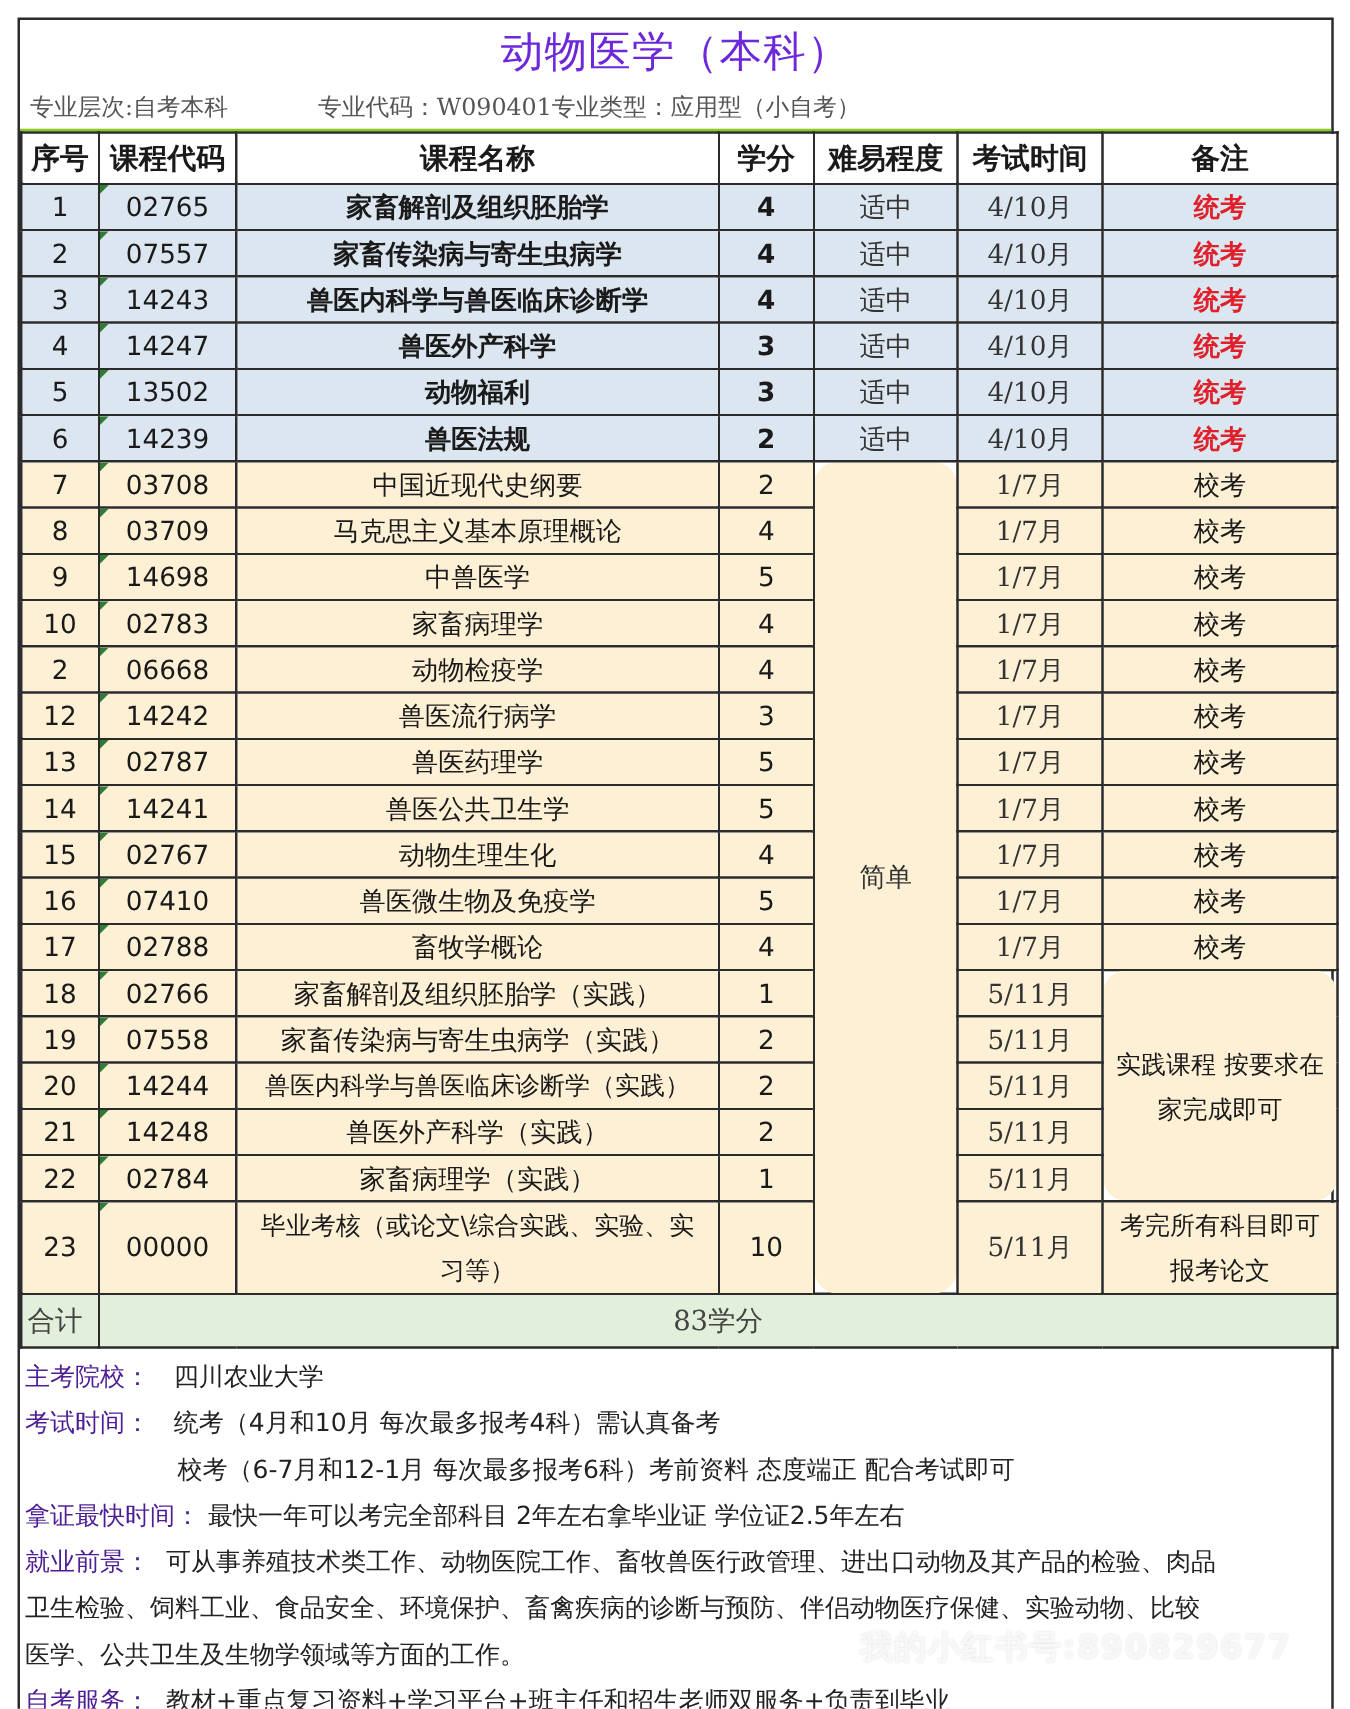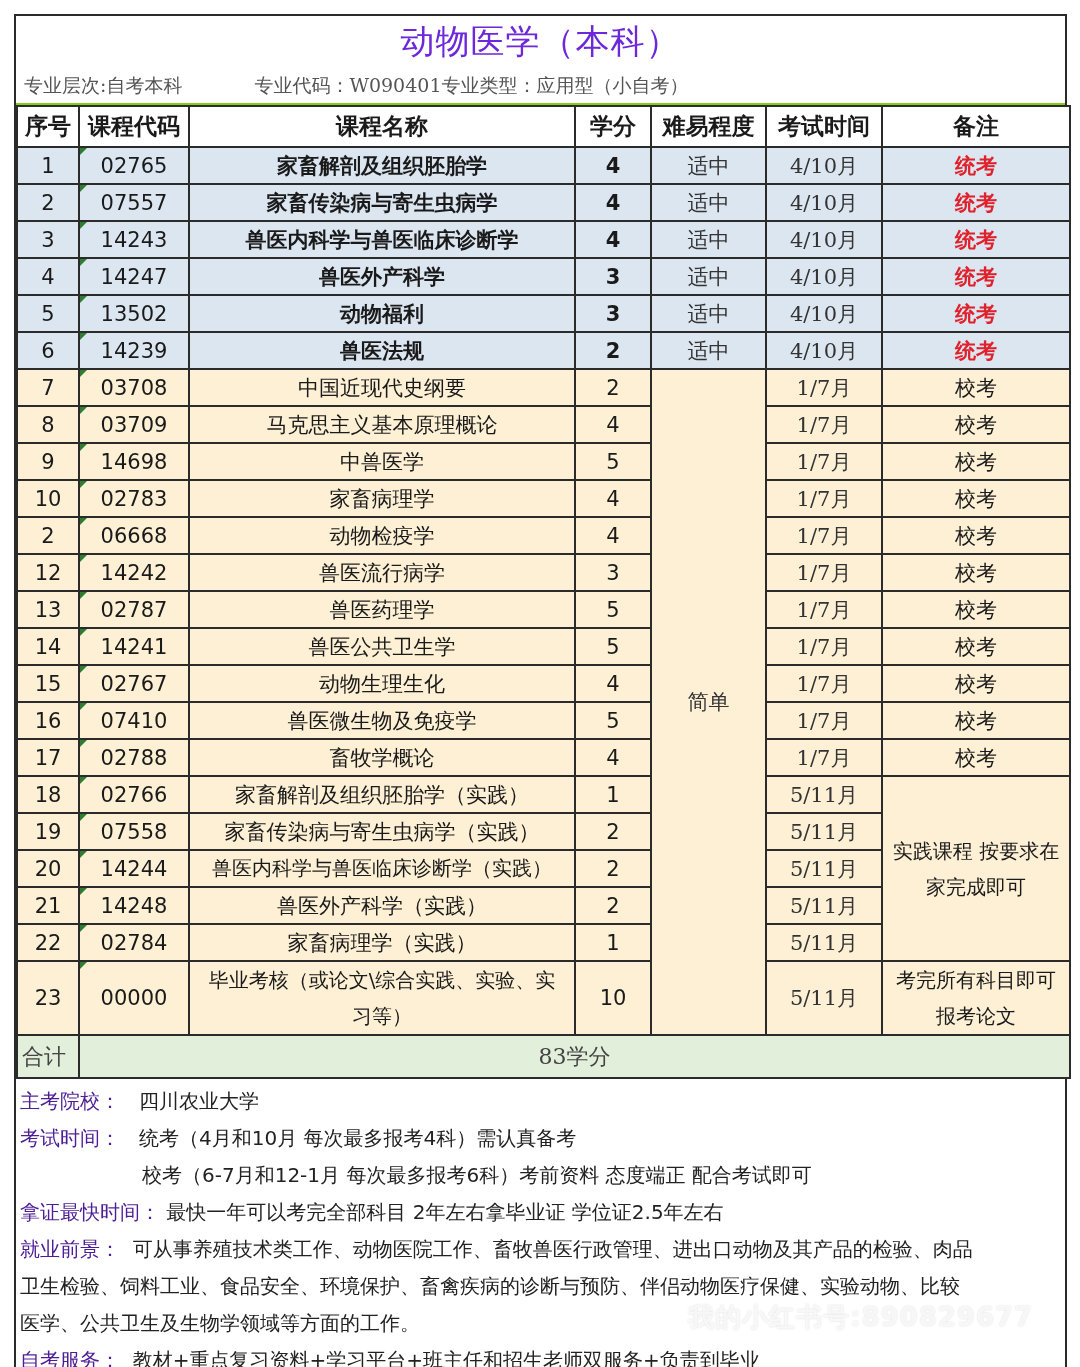--- a/index.html
+++ b/index.html
@@ -13,21 +13,21 @@
   td, th { border: 2px solid #2b2b2b; text-align: center; vertical-align: middle; font-size: 21px; overflow: hidden; white-space: nowrap; position: relative; }
   th { height: 41px; font-weight: bold; font-size: 23px; background: #fff; }
   tr.tk td { background: #dce6f1; height: 37px; }
   tr.xk td { background: #fdf0d5; height: 37px; }
   tr.tk td.name { font-weight: bold; }
   tr.last td { height: 68px; }
   td.serif { font-family: "DejaVu Serif", "Liberation Serif", serif; color: #333; }
   td.red { color: #e0202a; font-weight: bold; }
   td.wrap { white-space: normal; line-height: 36px; font-size: 20px; margin-top: 13px; }
   td.code::before { content: ""; position: absolute; left: 0; top: 0; border-top: 7px solid #2e7d32; border-right: 7px solid transparent; }
-  td.merged { background: #fdf0d5 !important; }
+  td.merged { background: #fdf0d5 !important; border-radius: 20px; }
   tr.total td { background: #e2efda; height: 43px; font-family: "DejaVu Serif", "Liberation Serif", serif; font-size: 22px; color: #444; }
   tr.total td.lbl { text-align: left; padding-left: 4px; }
   .notes { padding: 4px 4px 4px 4px; font-size: 20px; line-height: 37px; color: #222; }
   .notes .row { white-space: nowrap; }
   .notes .lab { color: #4c1d95; font-weight: normal; }
   .notes .indent { padding-left: 122px; }
   .watermark { position: absolute; left: 688px; top: 1300px; font-size: 26px; color: rgba(255,255,255,0.75); text-shadow: 0 0 2px rgba(0,0,0,0.15); font-weight: bold; letter-spacing: 1px; }
 </style>
 </head>
 <body>

